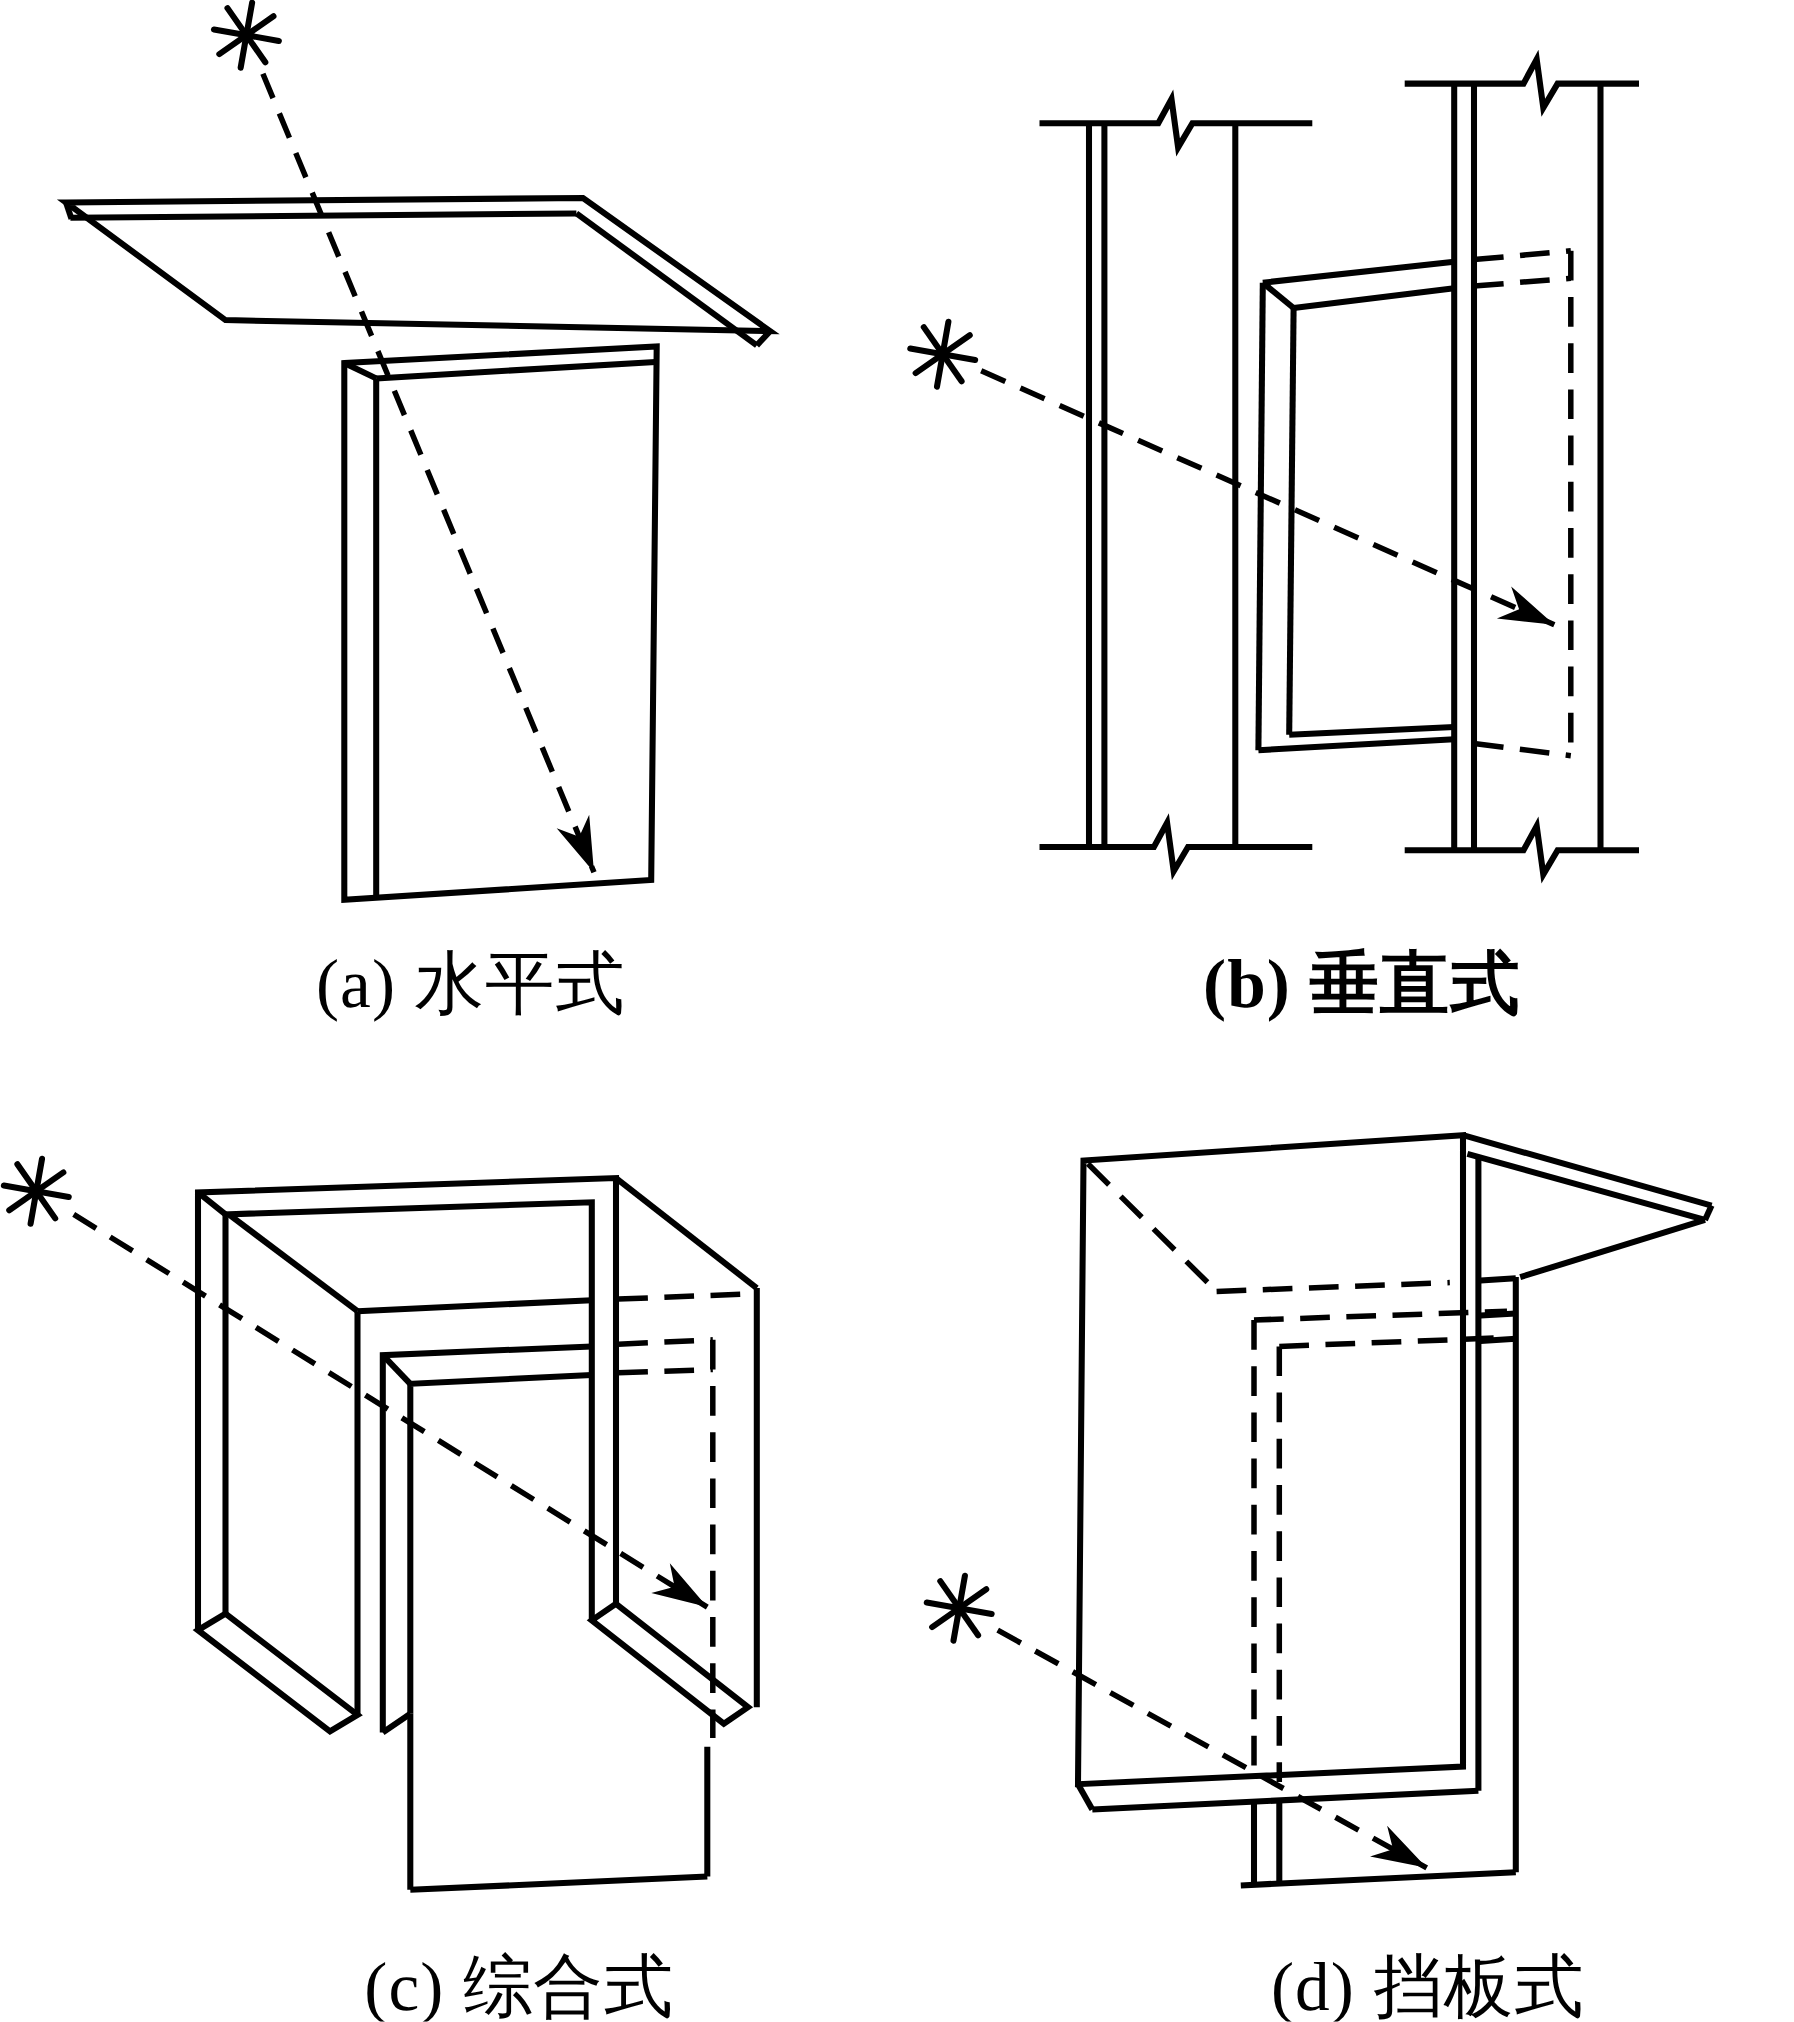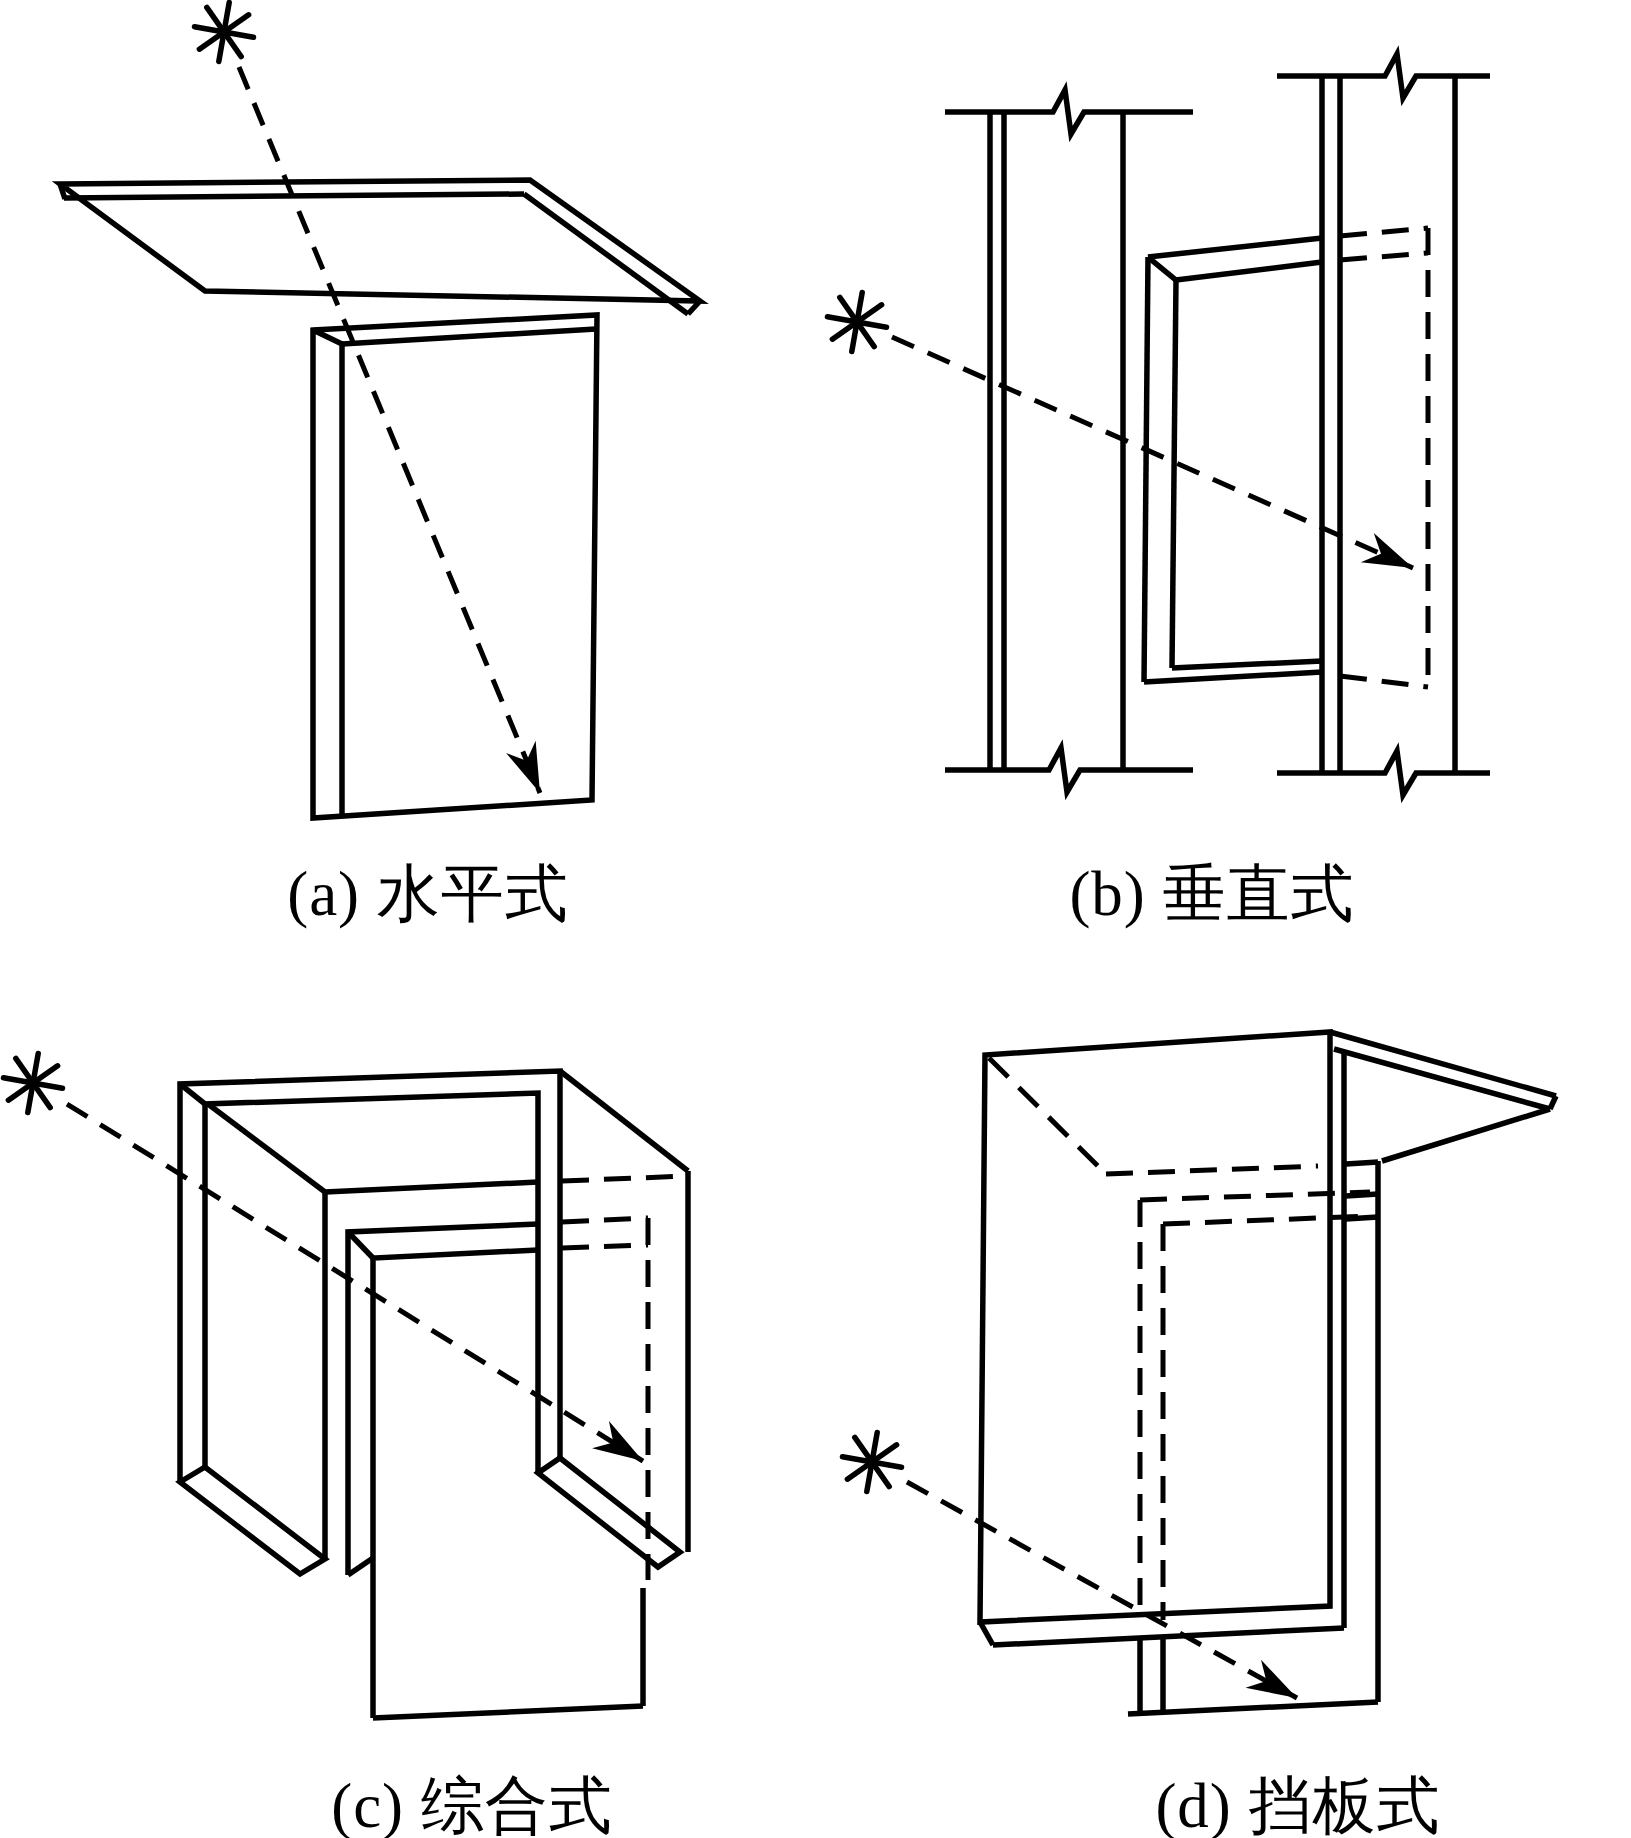--- a/index.html
+++ b/index.html
@@ -171,17 +171,17 @@
         <path class="ln" d="M1346,1196 L1378,1194"></path>
         <path class="ln" d="M1346,1219 L1378,1217"></path>
         <path class="ln" d="M1140,1640 L1140,1713"></path>
         <path class="ln" d="M1163,1638 L1163,1712"></path>
         <path class="ln" d="M1128,1714 L1378,1702"></path>
       </g>
     </g>
   </svg>
 
   <div class="caption" style="left:428px;top:851px;">(a) 水平式</div>
-  <div class="caption" style="left:1212px;top:851px;">(b) 垂直式</div>
+  <div class="caption" style="left:1238px;top:851px;font-weight:bold;">(b) 垂直式</div>
   <div class="caption" style="left:472px;top:1763px;">(c) 综合式</div>
   <div class="caption" style="left:1298px;top:1763px;">(d) 挡板式</div>
 
 </div>
 
 </body></html>

